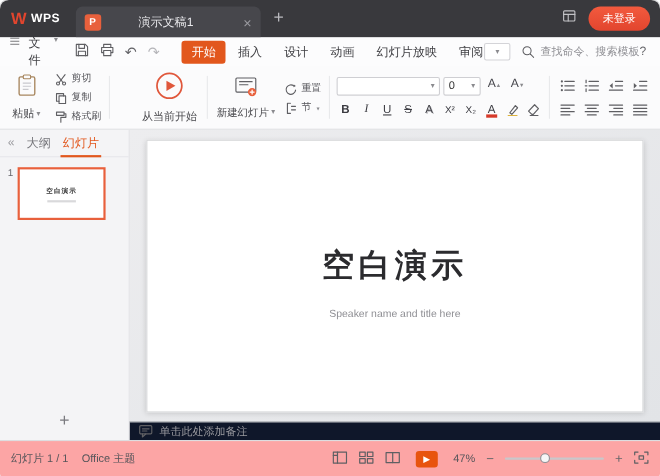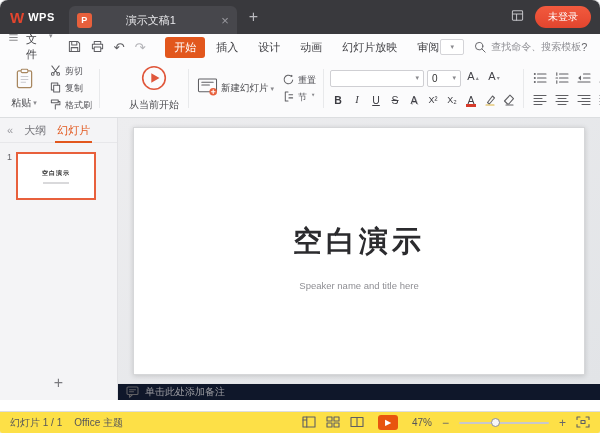--- a/index.html
+++ b/index.html
@@ -43,23 +43,23 @@
 
   
   .ribbon { position:absolute; top:60px; left:0; right:0; height:58px; background:#fbfbfc;
             border-bottom:1px solid #dcdee0; display:flex; align-items:stretch; padding:0 2px; overflow:hidden; }
   .rsep { width:1px; background:#e8e9eb; margin:9px 3px; flex:none; }
   .grp-col { display:flex; flex-direction:column; align-items:center; justify-content:center; gap:3px; flex:none; }
   .grp-paste { width:44px; }
   .grp-play { width:62px;margin-left:20px; }
   .rlabel { font-size:10px; color:#4a4a4e; display:flex; align-items:center; gap:2px; white-space:nowrap; }
   .cutcol { display:flex; flex-direction:column; justify-content:center; gap:4px; padding:0 4px; flex:none; }
-  .smallbtn { display:flex; align-items:flex-start; gap:4px; font-size:9px; color:#55555a; white-space:nowrap;font-family:Liberation Mono, monospace; }
+  .smallbtn { display:flex; align-items:flex-end; gap:4px; font-size:9px; color:#55555a; white-space:nowrap;font-family:Liberation Mono, monospace; }
   .grp-slides { display:flex; align-items:center; flex:none; }
-  .bigbtn { display:flex; flex-direction:row; align-items:center; justify-content:center; gap:3px; padding:0 5px; }
+  .bigbtn { display:flex; flex-direction:column; align-items:center; justify-content:center; gap:3px; padding:0 5px; }
   .bigbtn .rlabel { font-size:9.5px; }
   .fg { display:flex; flex-direction:column; justify-content:center; gap:5px; padding:0 3px; flex:none; }
   .fg-row { display:flex; align-items:center; gap:3px; }
   .combo { height:17px; border:1px solid #cfcfd3; background:#fff; border-radius:2px;
            display:flex; align-items:center; justify-content:space-between; padding:0 4px; font-size:10px; color:#333; }
   .combo.family { width:94px; }
   .combo.size { width:34px; }
   .abtn { width:18px; height:17px; display:flex; align-items:baseline; justify-content:center;
           font-size:11px; color:#44444a; gap:1px; }
   .abtn .crt { font-size:6px; }
@@ -98,21 +98,21 @@
   .canvas { flex:1; background:linear-gradient(145deg,#ededef,#e2e4e7); display:flex;
             align-items:center; justify-content:center; }
   .slide { width:452px; height:248px; background:#fff; border:1px solid #d6d7d9;
            box-shadow:0 1px 5px rgba(0,0,0,.16); display:flex; flex-direction:column; align-items:center; }
   .slide-title { margin-top:94px; font-size:29px; color:#2b2b2e; font-weight:600; letter-spacing:4px; }
   .slide-sub { margin-top:18px; font-size:9.5px; color:#8f8f94; }
   .notes { height:17px; background:#0f172a; border-top:1px solid #e4e5e7; display:flex;
            align-items:center; gap:6px; padding-left:8px; font-size:10px; color:#9b9ba0; }
 
   
-  .statusbar { position:absolute; left:0; right:0; bottom:0; height:22px; background:#fde047;
+  .statusbar { position:absolute; left:0; right:0; bottom:0; height:33px; background:#fca5a5;
                border-top:1px solid #dddde0; display:flex; align-items:center; font-size:10px;
                color:#55555a; padding:0 10px; }
   .st-theme { margin-left:12px; }
   .st-right { margin-left:auto; display:flex; align-items:center; gap:10px; }
   .play-btn { width:20px; height:15px; background:#e8540e; border-radius:3px; color:#fff; font-size:8px;
               display:flex; align-items:center; justify-content:center; margin:0 4px; }
   .zoom-glyph { font-size:12px; color:#66666a; }
   .zoom-slider { width:90px; height:2px; background:#c8c8cb; position:relative; border-radius:1px; }
   .zoom-knob { position:absolute; left:36%; top:-4px; width:9px; height:9px; border-radius:50%;
                background:#f6f6f7; border:1px solid #8f8f94; }

